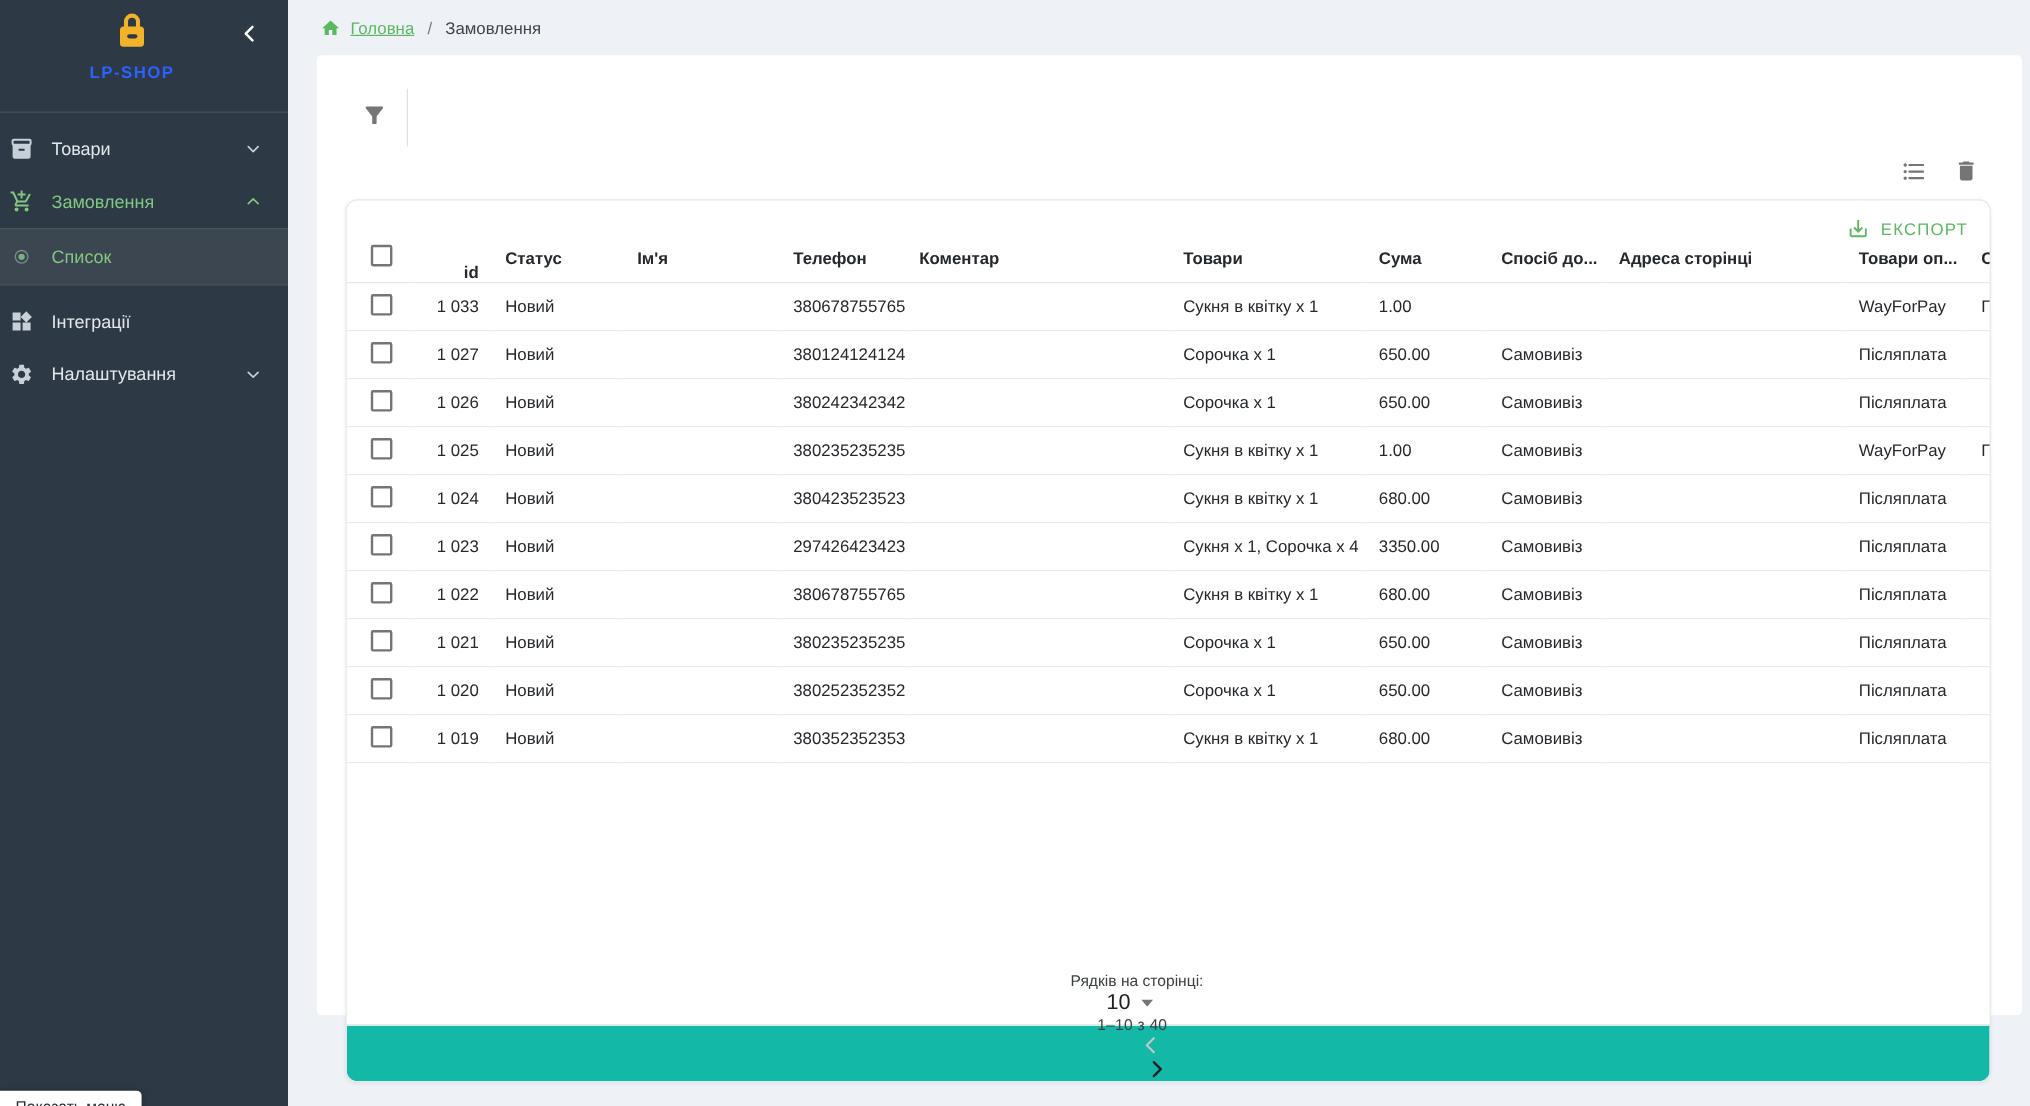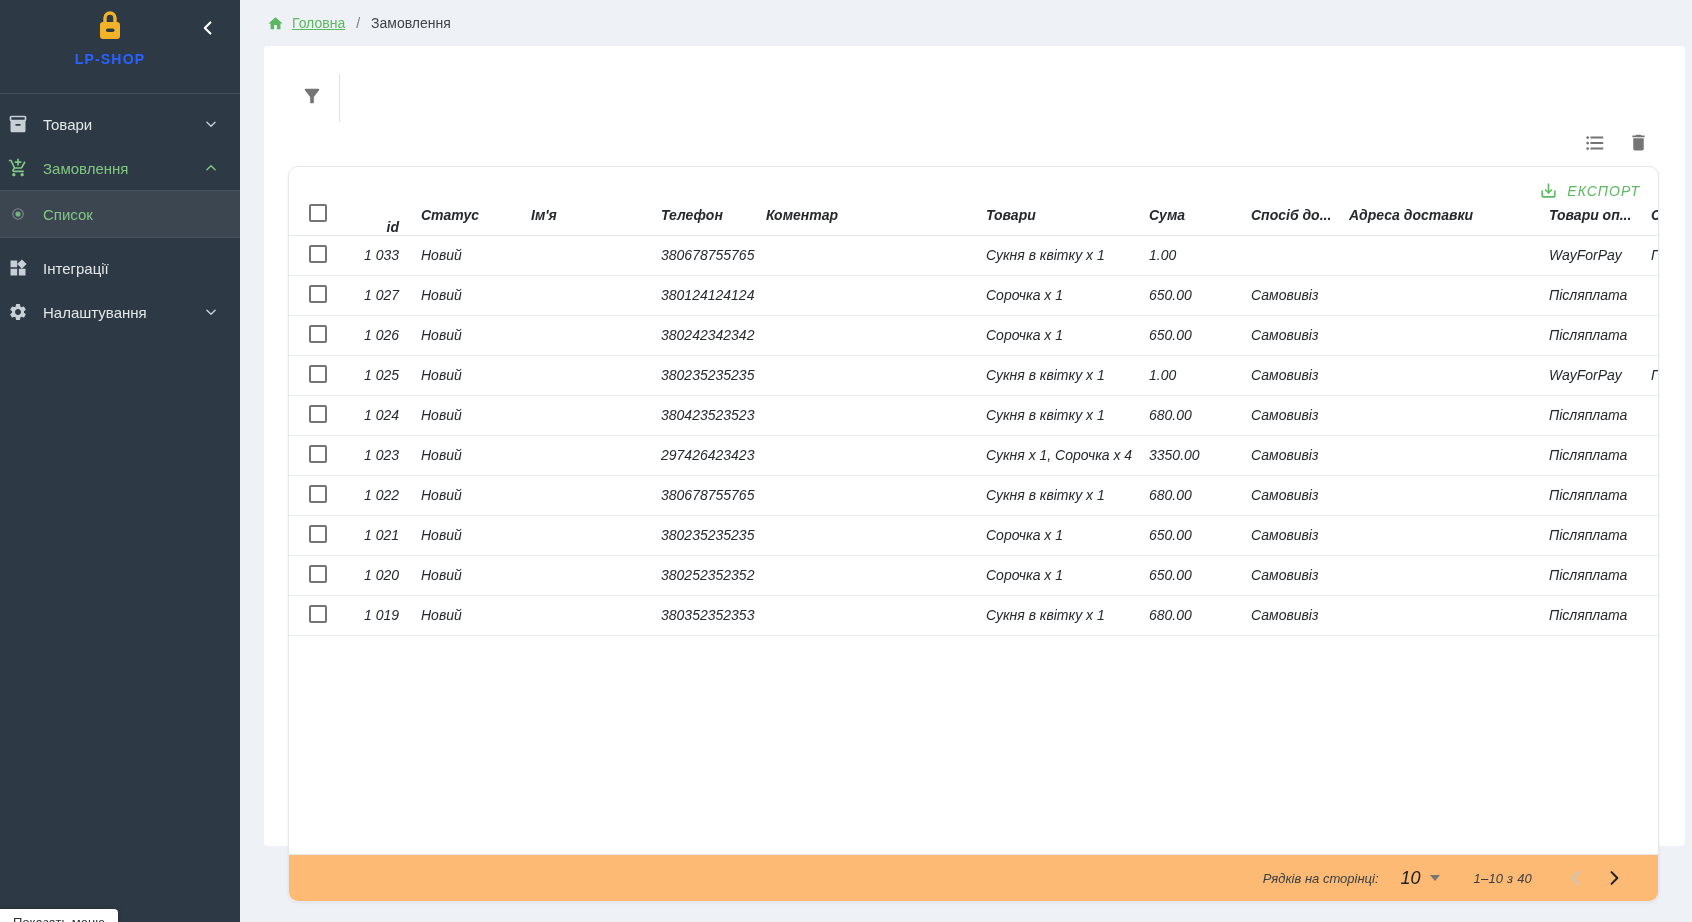--- a/index.html
+++ b/index.html
@@ -71,21 +71,20 @@
   .filter-icon { position:absolute; left:37px; top:39px; color:#757575; cursor:pointer; }
   .filter-divider { position:absolute; left:75px; top:28px; width:1px; height:48px; background:#e0e0e0; }
   .view-actions { position:absolute; top:86px; right:36px; display:flex; gap:22px; }
   .view-actions .va { color:#757575; cursor:pointer; }
 
   .table-card {
     position:absolute; left:24px; top:120px; width:1371px; height:736px;
     background:#fff; border:1px solid #e5e8eb; border-radius:10px;
     box-shadow:0 1px 3px rgba(60,64,67,0.08);
     overflow:hidden;
-    font-style:italic;
   }
   .export-btn {
     position:absolute; top:6px; right:8px; z-index:2;
     display:flex; align-items:center; gap:9px;
     padding:8px 10px; cursor:pointer;
     color:var(--accent-green,#5cb860);
     font-size:14px; font-weight:500; letter-spacing:1px;
     border-radius:4px;
   }
   table.orders { border-collapse:collapse; table-layout:fixed; width:1510px; }
@@ -106,23 +105,23 @@
   .col-8 { width:98px; }  .col-9 { width:200px; } .col-10 { width:102px; }
   .col-11 { width:160px; }
   .checkbox {
     display:inline-block; width:18px; height:18px; margin-left:20px;
     border:2px solid #757575; border-radius:2px; background:#fff; cursor:pointer;
   }
   thead .checkbox { margin-bottom:-2px; }
 
   .pagination {
     position:absolute; left:0; right:0; bottom:0; height:47px;
-    border-top:1px solid #e6e8ea; background:#fdba74;
+    border-top:1px solid #e6e8ea; background:#14b8a6;
     display:flex; align-items:center; justify-content:flex-end;
-    padding-right:30px; font-size:13px; color:#3c4043;
+    padding-right:30px; font-size:13px; color:#3c4043;flex-direction:column;
   }
   .rpp-label { margin-right:22px; }
   .rpp-select { display:flex; align-items:center; gap:9px; margin-right:34px; cursor:pointer; }
   .rpp-value { font-size:18px; color:#212121; }
   .range { margin-right:30px; letter-spacing:0.2px; }
   .page-btn { width:28px; height:28px; display:flex; align-items:center; justify-content:center; cursor:pointer; }
   .page-btn.disabled { color:#c3c7cb; cursor:default; }
   .page-btn.enabled { color:#212121; }
   .page-btn + .page-btn { margin-left:10px; }
 
@@ -271,21 +270,21 @@
           <tr>
             <th class="col-0"><span class="checkbox"></span></th>
             <th class="col-1">id</th>
             <th class="col-2">Статус</th>
             <th class="col-3">Ім'я</th>
             <th class="col-4">Телефон</th>
             <th class="col-5">Коментар</th>
             <th class="col-6">Товари</th>
             <th class="col-7">Сума</th>
             <th class="col-8">Спосіб до...</th>
-            <th class="col-9">Адреса доставки</th>
+            <th class="col-9">Адреса сторінці</th>
             <th class="col-10">Товари оп...</th>
             <th class="col-11">Ст</th>
           </tr>
         </thead>
         <tbody>
             <tr>
               <td class="col-0"><span class="checkbox"></span></td>
               <td class="col-1">1 033</td>
               <td class="col-2">Новий</td>
               <td class="col-3"></td>

